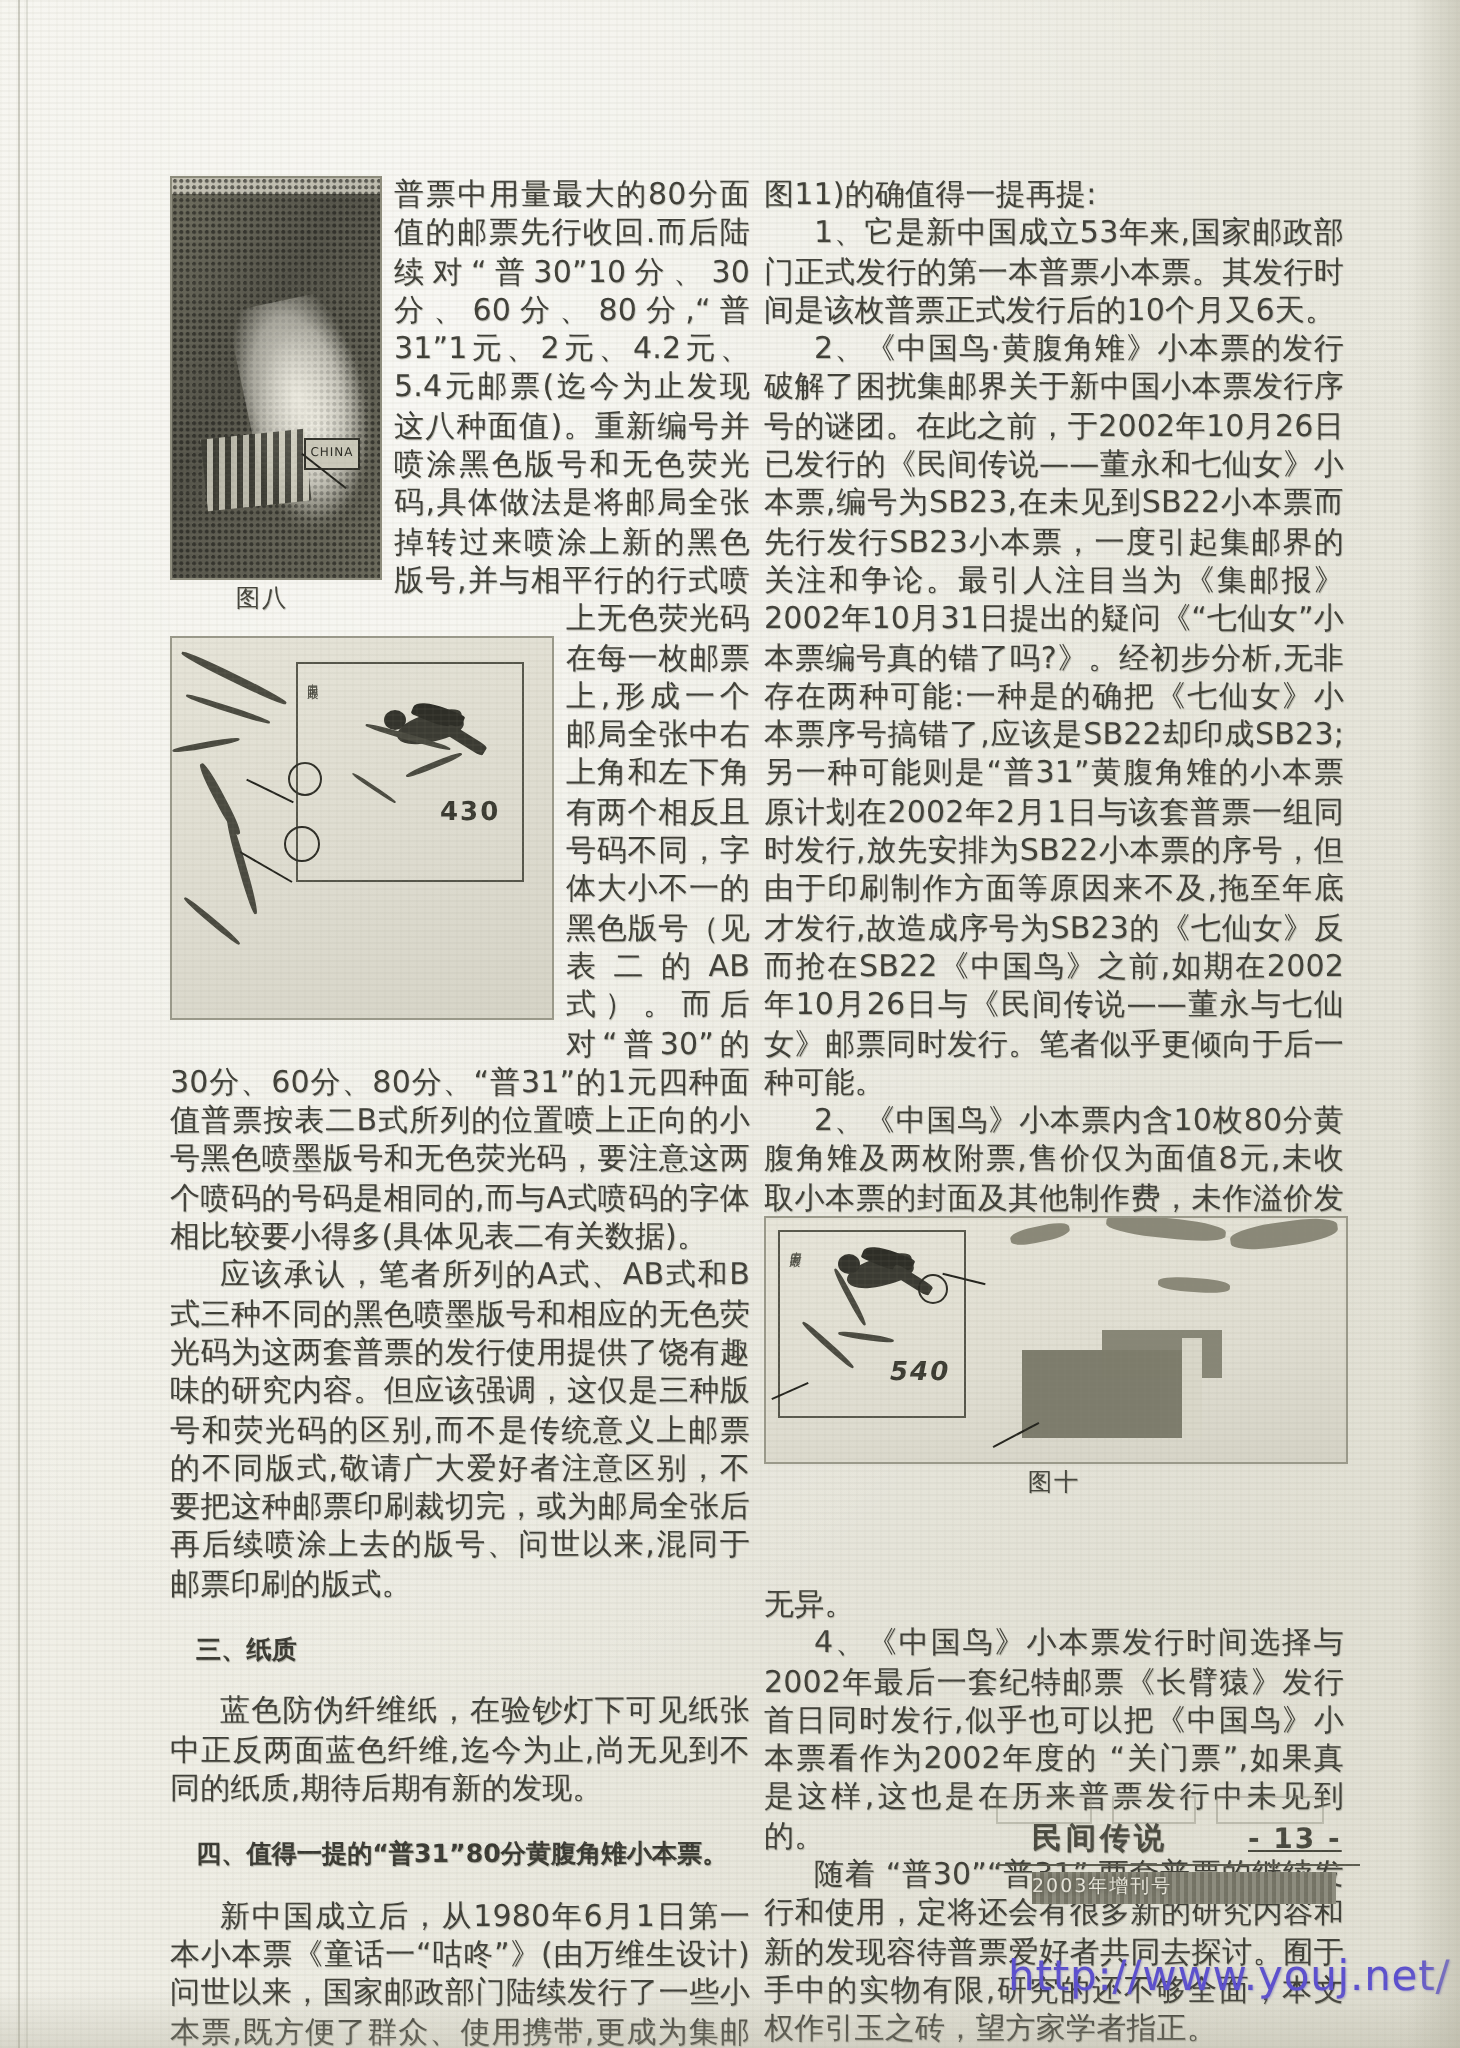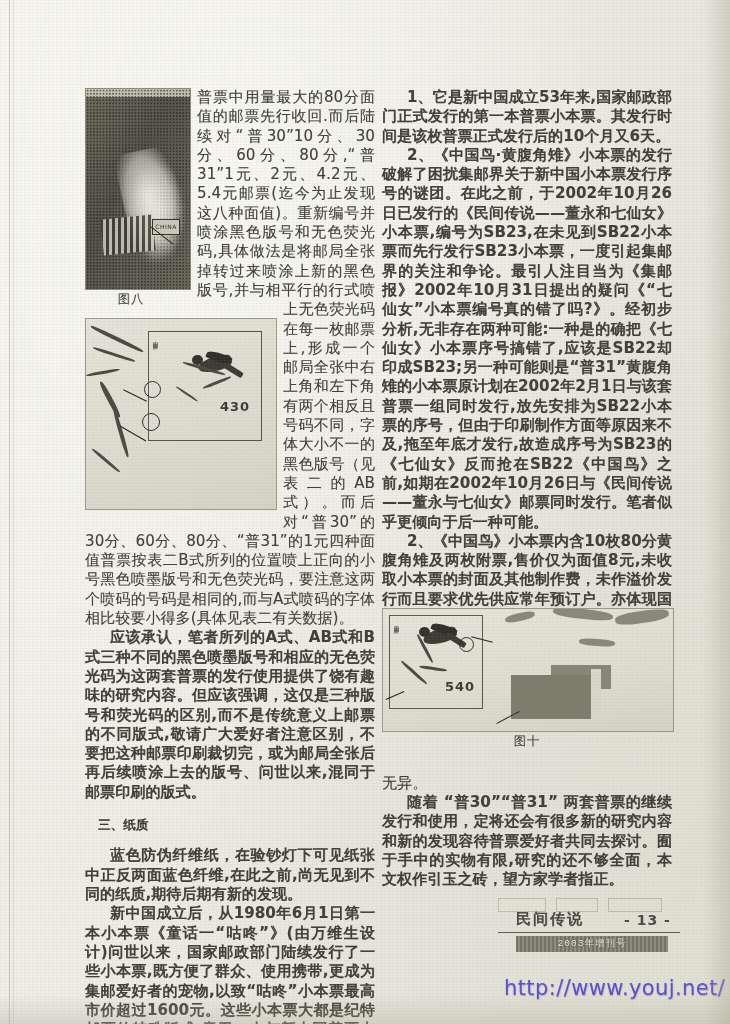--- a/index.html
+++ b/index.html
@@ -67,21 +67,21 @@
   #col-left{left:85px;top:88px;width:290px;}
   #col-right{left:382px;top:88px;width:290px;}
 
   .para{
     font-size:15px;line-height:19.3px;color:#3f3f38;
     text-align:justify;text-justify:inter-ideograph;
     margin:0 0 0 0;
     text-shadow:.35px .35px .4px rgba(110,110,95,.45);
     letter-spacing:.1px;
   }
-  .para.indent{text-indent:25px;font-weight:bold;}
+  .para.indent{text-indent:25px;}
   .heading{
     font-size:12.6px;line-height:19.3px;color:#3a3a33;font-weight:700;
     text-indent:13px;text-shadow:.4px .4px .4px rgba(110,110,95,.5);
   }
 
   
   .figcap{
     font-size:12.2px;color:#44443c;text-align:center;letter-spacing:1px;
     margin-top:1px;text-shadow:.35px .35px .4px rgba(110,110,95,.45);
   }
@@ -131,41 +131,41 @@
   .arrowline{position:absolute;height:0;border-top:1.5px solid #23231d;}
   .numtxt{position:absolute;font-size:13px;font-weight:700;color:#3b3b32;font-family:"DejaVu Sans",sans-serif;letter-spacing:1px;}
   .vtxt{position:absolute;writing-mode:vertical-rl;font-size:5.4px;color:#4a4a40;letter-spacing:1px;line-height:7px;}
 
   
   #fig10{position:absolute;left:382px;top:608px;width:290px;}
   #fig10 .ph{
     width:290px;height:122px;position:relative;overflow:hidden;
     border:1px solid #9a998a;
     background:linear-gradient(170deg,#e7e5d9 0%,#dfddd1 60%,#d5d3c6 100%);
+    font-style:italic;
   }
   #fig10 .blob{position:absolute;background:#7d7c6c;}
   #fig10 .dirt{position:absolute;background:#8a8878;border-radius:40%;}
 
   
   #footer{position:absolute;left:0;bottom:0;width:730px;height:110px;}
   .ft-rule{position:absolute;left:498px;top:18px;width:182px;height:0;border-top:1.4px solid #5d5d50;}
   .ft-title{
     position:absolute;left:516px;top:-4px;font-size:15px;font-weight:700;color:#4a4a40;letter-spacing:2px;
     text-shadow:.4px .4px .4px rgba(110,110,95,.5);
   }
-  .ft-page{position:absolute;left:624px;top:-2px;font-size:14px;color:#4a4a40;letter-spacing:1px;font-weight:700;}
+  .ft-page{position:absolute;left:624px;top:-2px;font-size:14px;color:#4a4a40;letter-spacing:1px;font-weight:700;text-decoration:underline;}
   .ft-band{
     position:absolute;left:516px;top:22px;width:152px;height:16px;
     background:repeating-linear-gradient(90deg,#737264 0 2px,#8d8c7e 2px 4px);
     border:none;
   }
   .ft-band span{
-    display:block;font-size:9.5px;color:#e9e7dc;letter-spacing:1px;line-height:16px;text-align:center;
+    display:block;font-size:9.5px;color:#e9e7dc;letter-spacing:1px;line-height:16px;text-align:left;
     text-shadow:0 0 2px rgba(60,60,50,.9);
-    font-family:Liberation Mono, monospace;
   }
   .ft-topbits{position:absolute;left:498px;top:-16px;width:190px;height:14px;opacity:.45;}
   .ft-topbits i{position:absolute;display:block;border:1px solid #8f8e7e;height:12px;}
   #url{
     position:absolute;left:504px;top:62px;
     font-size:21px;color:#5b4fcf;letter-spacing:.4px;
     font-family:"DejaVu Sans","Liberation Sans",sans-serif;
     text-shadow:.5px .5px 1px rgba(70,60,170,.35);
   }
 </style>
@@ -221,30 +221,33 @@
 
   <div class="col" id="col-left">
 
     <div style="width:112px;height:222px;float:left;"></div>
 
     <div style="width:198px;height:208px;float:left;clear:left;"></div>
 
     <p class="para">普票中用量最大的80分面值的邮票先行收回.而后陆续对“普30”10分、30分、60分、80分,“普31”1元、2元、4.2元、5.4元邮票(迄今为止发现这八种面值)。重新编号并喷涂黑色版号和无色荧光码,具体做法是将邮局全张掉转过来喷涂上新的黑色版号,并与相平行的行式喷上无色荧光码在每一枚邮票上,形成一个邮局全张中右上角和左下角有两个相反且号码不同，字体大小不一的黑色版号（见表二的AB式）。而后对“普30”的30分、60分、80分、“普31”的1元四种面值普票按表二B式所列的位置喷上正向的小号黑色喷墨版号和无色荧光码，要注意这两个喷码的号码是相同的,而与A式喷码的字体相比较要小得多(具体见表二有关数据)。</p>
     <p class="para indent">应该承认，笔者所列的A式、AB式和B式三种不同的黑色喷墨版号和相应的无色荧光码为这两套普票的发行使用提供了饶有趣味的研究内容。但应该强调，这仅是三种版号和荧光码的区别,而不是传统意义上邮票的不同版式,敬请广大爱好者注意区别，不要把这种邮票印刷裁切完，或为邮局全张后再后续喷涂上去的版号、问世以来,混同于邮票印刷的版式。</p>
     <p class="heading">三、纸质</p>
-    <p class="para indent">蓝色防伪纤维纸，在验钞灯下可见纸张中正反两面蓝色纤维,在此之前,尚无见到不同的纸质,期待后期有新的发现。</p>
+    <p class="para indent">蓝色防伪纤维纸，在验钞灯下可见纸张中正反两面蓝色纤维,迄今为止,尚无见到不同的纸质,期待后期有新的发现。</p>
+    <p class="heading">四、值得一提的“普31”80分黄腹角雉小本票。</p>
     <p class="para indent">新中国成立后，从1980年6月1日第一本小本票《童话一“咕咚”》(由万维生设计)问世以来，国家邮政部门陆续发行了一些小本票,既方便了群众、使用携带,更成为集邮爱好者的宠物,以致“咕咚”小本票最高市价超过1600元。这些小本票大都是纪特邮票的特殊版式,竟无一本与新中国普票内容相关。就在“普30”、“普31”新普票横空出世之后,国家邮政局于2002年12月7日正式发行SB22《中国鸟》小本票(附</p>
   </div>
 
   <div class="col" id="col-right">
+    <p class="para">图11)的确值得一提再提:</p>
     <p class="para indent">1、它是新中国成立53年来,国家邮政部门正式发行的第一本普票小本票。其发行时间是该枚普票正式发行后的10个月又6天。</p>
     <p class="para indent">2、《中国鸟·黄腹角雉》小本票的发行破解了困扰集邮界关于新中国小本票发行序号的谜团。在此之前，于2002年10月26日已发行的《民间传说——董永和七仙女》小本票,编号为SB23,在未见到SB22小本票而先行发行SB23小本票，一度引起集邮界的关注和争论。最引人注目当为《集邮报》2002年10月31日提出的疑问《“七仙女”小本票编号真的错了吗?》。经初步分析,无非存在两种可能:一种是的确把《七仙女》小本票序号搞错了,应该是SB22却印成SB23;另一种可能则是“普31”黄腹角雉的小本票原计划在2002年2月1日与该套普票一组同时发行,放先安排为SB22小本票的序号，但由于印刷制作方面等原因来不及,拖至年底才发行,故造成序号为SB23的《七仙女》反而抢在SB22《中国鸟》之前,如期在2002年10月26日与《民间传说——董永与七仙女》邮票同时发行。笔者似乎更倾向于后一种可能。</p>
     <p class="para indent">2、《中国鸟》小本票内含10枚80分黄腹角雉及两枚附票,售价仅为面值8元,未收取小本票的封面及其他制作费，未作溢价发行而且要求优先供应常年预订户。亦体现国家邮政部门让利优惠订户的关怀之情。小本票的印刷及防伪特征与大版的邮票相同</p>
     <div style="height:126px;"></div>
     <p class="para">无异。</p>
+    <p class="para indent">4、《中国鸟》小本票发行时间选择与2002年最后一套纪特邮票《长臂猿》发行首日同时发行,似乎也可以把《中国鸟》小本票看作为2002年度的 “关门票”,如果真是这样,这也是在历来普票发行中未见到的。</p>
     <p class="para indent">随着 “普30”“普31” 两套普票的继续发行和使用，定将还会有很多新的研究内容和新的发现容待普票爱好者共同去探讨。囿于手中的实物有限,研究的还不够全面，本文权作引玉之砖，望方家学者指正。</p>
   </div>
 
   <div id="fig10">
     <div class="ph">
 
       <div class="stampbox" style="left:6px;top:6px;width:92px;height:92px;"></div>
       <div class="vtxt" style="left:10px;top:12px;height:42px;">中国邮政</div>
       <div class="bird" style="left:36px;top:10px;">
         <div class="body" style="left:4px;top:10px;"></div>

